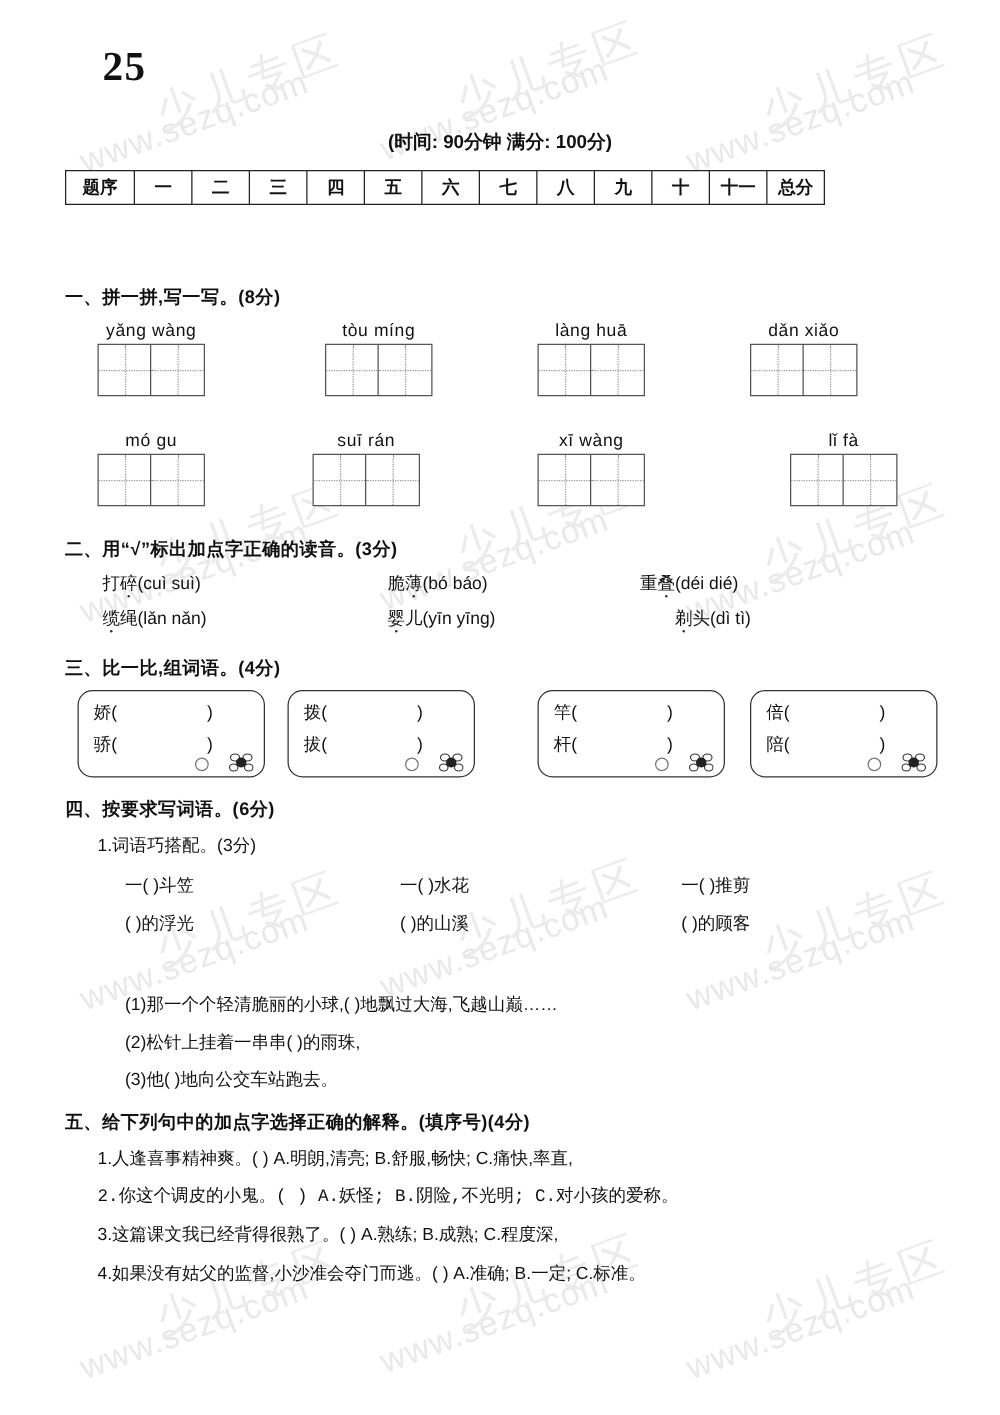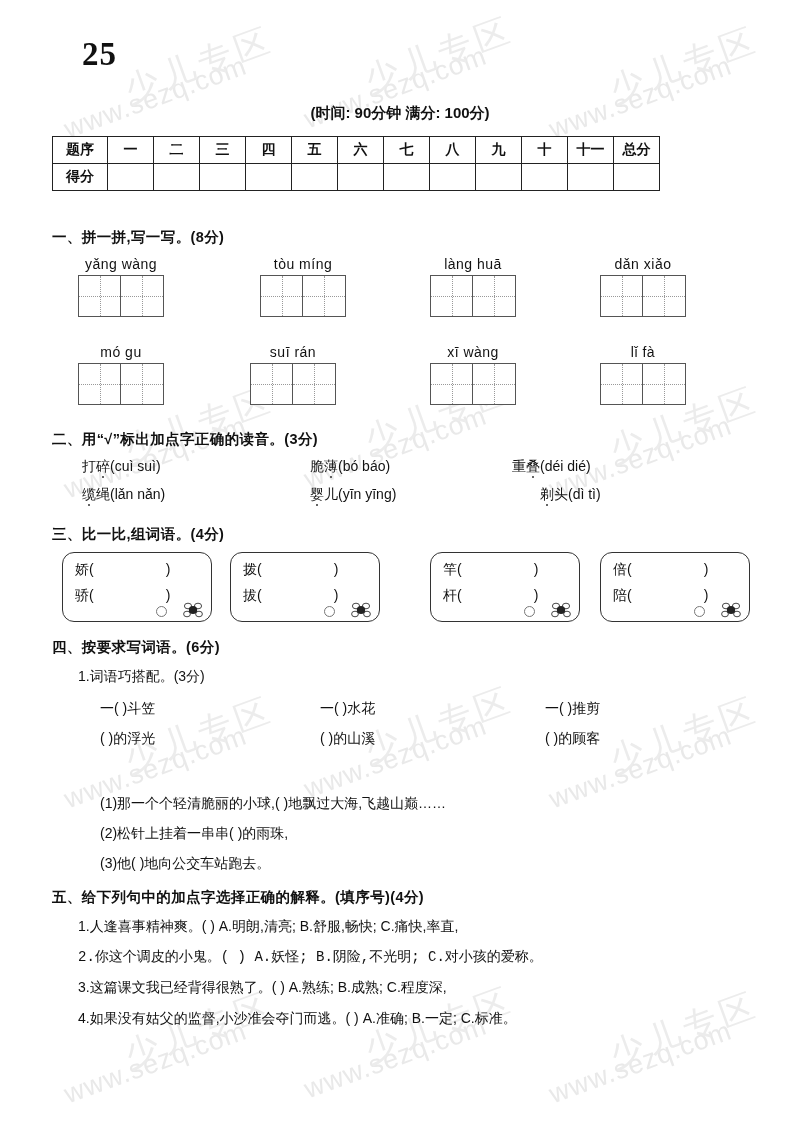--- a/index.html
+++ b/index.html
@@ -261,35 +261,20 @@
           <td>四</td>
           <td>五</td>
           <td>六</td>
           <td>七</td>
           <td>八</td>
           <td>九</td>
           <td>十</td>
           <td>十一</td>
           <td>总分</td>
         </tr>
-      <tr>
-        <td class="lab">得分</td>
-      <td></td>
-          <td></td>
-          <td></td>
-          <td></td>
-          <td></td>
-          <td></td>
-          <td></td>
-          <td></td>
-          <td></td>
-          <td></td>
-          <td></td>
-          <td></td>
-        </tr>
     </tbody>
   </table>
 
   <div class="sec-title" style="top:228px;">一、拼一拼,写一写。(8分)</div>
   <div id="py-row1">
       <div class="py-group" style="left: 78px; top: 256px;">
         <div class="py-label">yǎng wàng</div>
         <div class="tianzi">
           <div class="tz-cell"></div>
           <div class="tz-cell"></div>
@@ -332,21 +317,21 @@
           <div class="tz-cell"></div>
         </div>
       </div>
       <div class="py-group" style="left: 430px; top: 344px;">
         <div class="py-label">xī  wàng</div>
         <div class="tianzi">
           <div class="tz-cell"></div>
           <div class="tz-cell"></div>
         </div>
       </div>
-      <div class="py-group" style="left: 600px; top: 344px;">
+      <div class="py-group" style="left: 632px; top: 344px;">
         <div class="py-label">lǐ   fà</div>
         <div class="tianzi">
           <div class="tz-cell"></div>
           <div class="tz-cell"></div>
         </div>
       </div>
     </div>
 
   <div class="sec-title" style="top:430px;">二、用“√”标出加点字正确的读音。(3分)</div>
   <div id="sec2-items">

